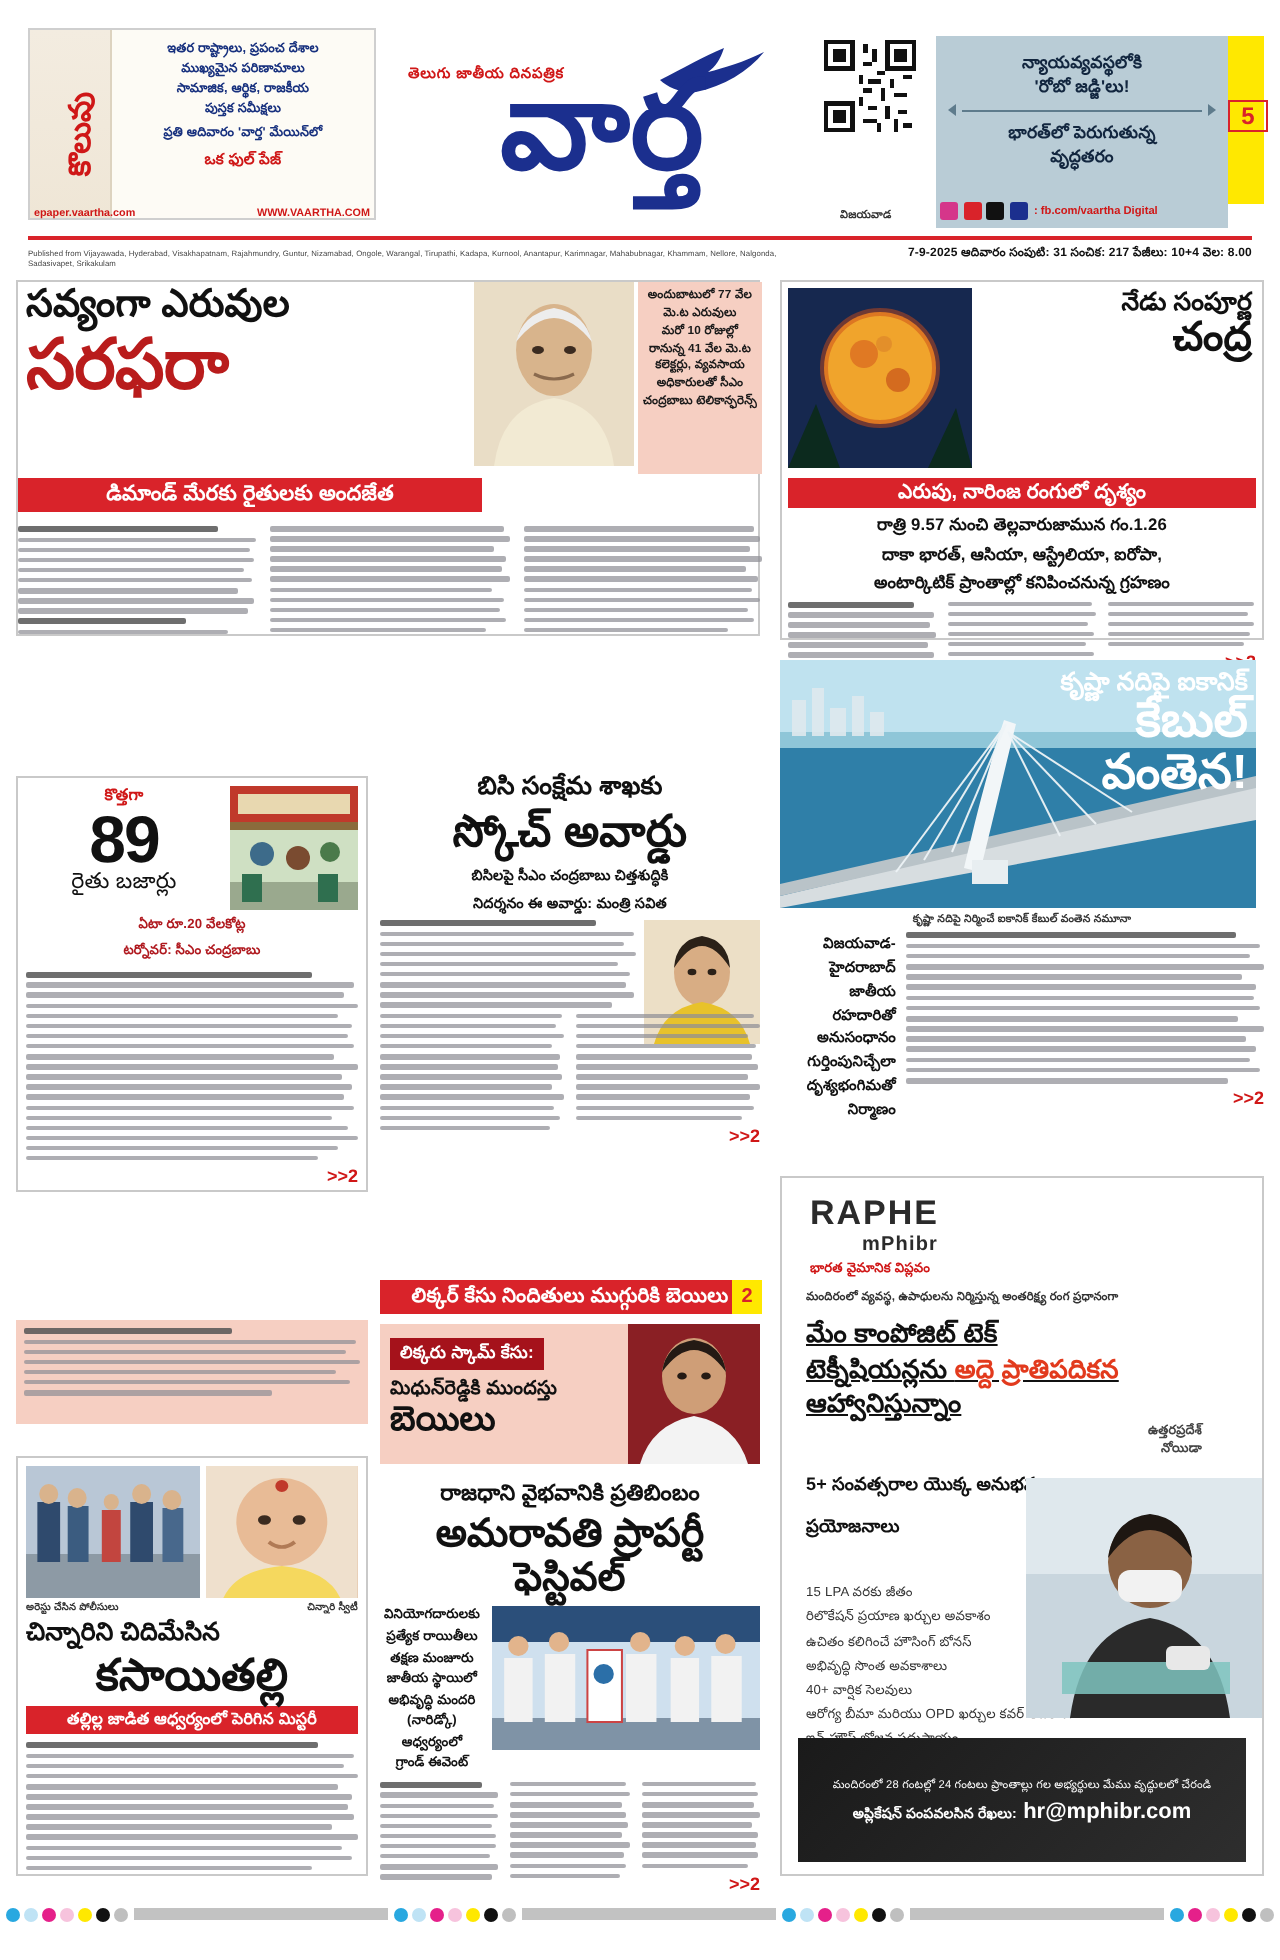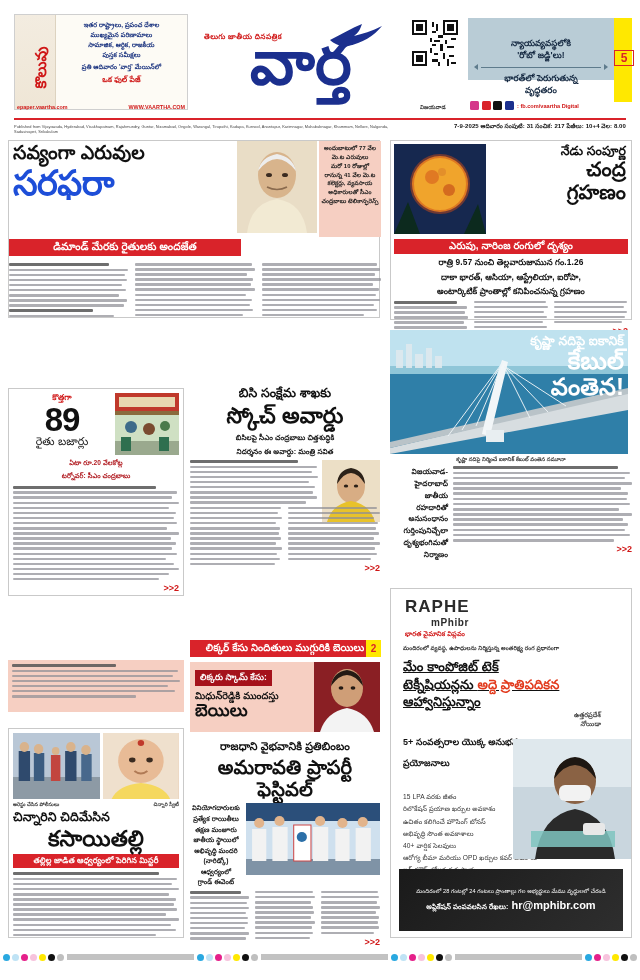--- a/index.html
+++ b/index.html
@@ -36,22 +36,22 @@
 
   .logo-wrap{position:absolute;left:196px;top:8px;width:210px;height:106px;text-align:center;}
   .logo-kicker{font-size:7.4px;color:#d01717;font-weight:bold;
                position:absolute;left:8px;top:24px;letter-spacing:.4px;}
   .logo-word{position:absolute;left:0;top:24px;width:210px;text-align:center;
              font-size:62px;line-height:62px;font-weight:bold;color:#1b2f8e;
              font-family:"DejaVu Sans",sans-serif;}
   .bird{position:absolute;right:22px;top:14px;width:56px;height:26px;}
 
   .qr{position:absolute;left:412px;top:20px;width:46px;height:46px;}
-  .teaser{position:absolute;left:468px;top:18px;width:146px;height:62px;
-          background:#b9ccd6;box-sizing:border-box;padding:20px 4px;text-align:center;}
+  .teaser{position:absolute;left:468px;top:18px;width:146px;height:96px;
+          background:#b9ccd6;box-sizing:border-box;padding:8px 4px;text-align:center;}
   .teaser .t1,.teaser .t2{font-size:8.6px;color:#12263f;font-weight:bold;line-height:1.35;}
   .teaser .arrow{display:flex;align-items:center;gap:3px;margin:3px 2px;}
   .teaser .arrow .ln{flex:1;height:1px;background:#5e7b8c;}
   .teaser .arrow .hd{width:0;height:0;border-top:3px solid transparent;
                      border-bottom:3px solid transparent;}
   .teaser .arrow .l{border-right:4px solid #5e7b8c;}
   .teaser .arrow .r{border-left:4px solid #5e7b8c;}
   .pageflag{position:absolute;left:614px;top:18px;width:18px;height:84px;background:#ffe800;}
   .pageflag span{position:absolute;left:0;top:32px;width:18px;text-align:center;
                  font-size:12px;font-weight:bold;color:#d9232a;
@@ -65,21 +65,21 @@
   .pubinfo{position:absolute;left:14px;top:124px;width:380px;font-size:3.9px;
            color:#444;letter-spacing:.05px;}
   .dateinfo{position:absolute;right:14px;top:123px;font-size:6px;color:#111;font-weight:bold;}
 
   
   .leadbox{position:absolute;left:8px;top:140px;width:372px;height:178px;}
   .lead-head{position:relative;height:102px;}
   .lead-h1{position:absolute;left:4px;top:2px;width:218px;font-size:19px;
            font-weight:bold;color:#111;line-height:1.1;}
   .lead-h2{position:absolute;left:4px;top:24px;width:228px;font-size:35px;
-           font-weight:bold;color:#1d4ed8;line-height:1.05;letter-spacing:-.5px;}
+           font-weight:bold;color:#b91c1c;line-height:1.05;letter-spacing:-.5px;}
   .lead-photo{position:absolute;left:228px;top:0;width:80px;height:92px;
               background:linear-gradient(165deg,#e8dcc8,#cdb894 55%,#a9906a);
               overflow:hidden;}
   .lead-side{position:absolute;left:310px;top:0;width:62px;height:96px;
              background:#f6cfc2;padding:3px 2px;box-sizing:border-box;text-align:center;}
   .lead-side div{font-size:5.9px;font-weight:bold;color:#1a1a1a;line-height:1.5;}
   .lead-strap{position:absolute;left:0;top:98px;width:232px;height:17px;
               background:#d9232a;color:#fff;font-size:10.5px;font-weight:bold;
               display:flex;align-items:center;justify-content:center;}
   .lead-body{position:absolute;left:0;top:122px;width:372px;height:56px;
@@ -393,21 +393,20 @@
           <circle cx="38" cy="33" r="7" fill="#d9661f" opacity=".7"></circle>
           <circle cx="55" cy="46" r="6" fill="#c8521a" opacity=".7"></circle>
           <circle cx="48" cy="28" r="4" fill="#e0892a" opacity=".8"></circle>
           <path d="M0 90 L14 58 L26 90Z" fill="#0c2a1e"></path>
           <path d="M70 90 L84 60 L92 90Z" fill="#0c2a1e"></path>
         </svg>
       </div>
       <div class="ec-title">
         <div class="l1 tel">నేడు సంపూర్ణ</div>
         <div class="l2 tel">చంద్ర</div>
-        <div class="l2 tel">గ్రహణం</div>
       </div>
     </div>
     <div class="ec-strap tel">ఎరుపు, నారింజ రంగులో దృశ్యం</div>
     <div>
       <div class="ec-sub tel">రాత్రి 9.57 నుంచి తెల్లవారుజామున గం.1.26</div>
       <div class="ec-sub tel">దాకా భారత్, ఆసియా, ఆస్ట్రేలియా, ఐరోపా,</div>
       <div class="ec-sub tel">అంటార్కిటిక్ ప్రాంతాల్లో కనిపించనున్న గ్రహణం</div>
     </div>
     <div class="ec-body">
       <div class="jcol" style="flex:1">

